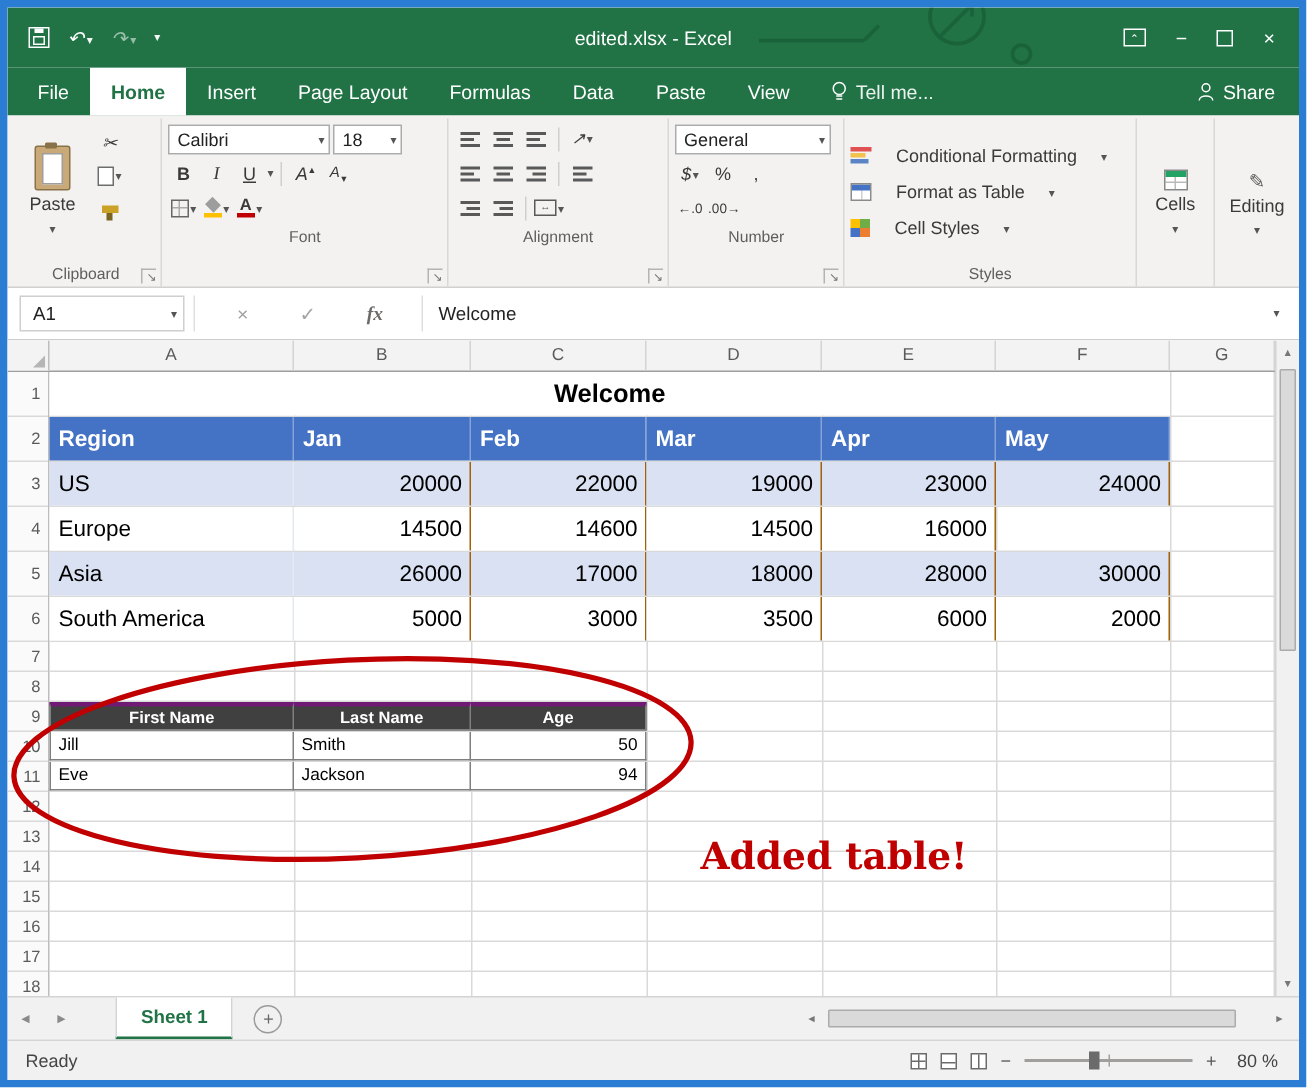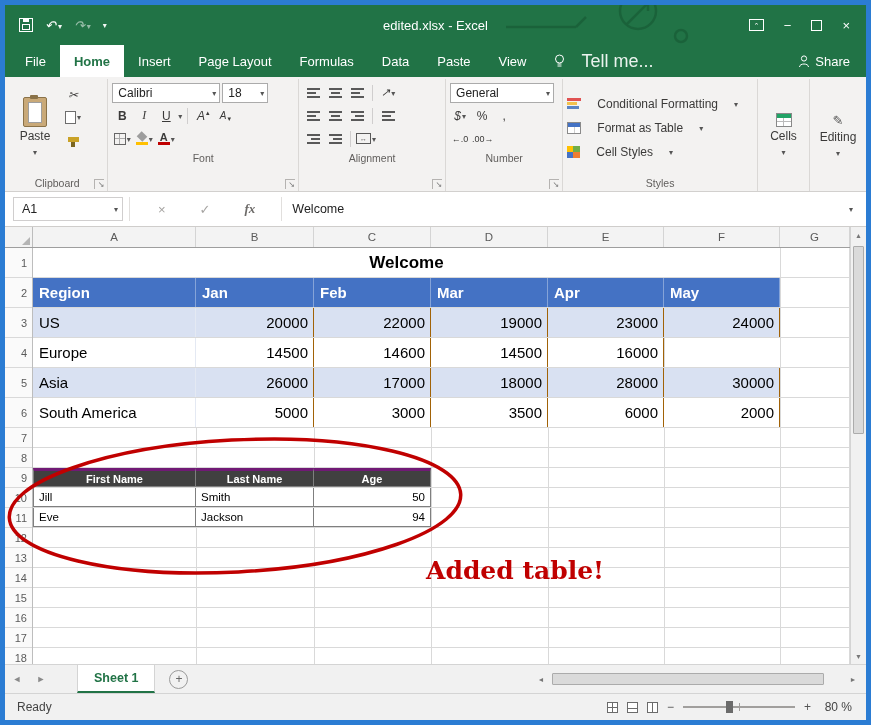--- a/index.html
+++ b/index.html
@@ -21,21 +21,21 @@
   .win-controls{margin-left:auto;display:flex;align-items:center;gap:20px;padding-right:16px;z-index:2;font-size:13px;}
   .ribbonopts{width:13px;height:10px;border:1px solid #fff;display:inline-flex;align-items:center;justify-content:center;font-size:7px;}
   .ribbonopts::after{content:"⌃";margin-top:2px;}
   .wc{cursor:default;}
   .icon-max{width:9px;height:9px;border:1px solid #fff;display:inline-block;}
 
   
   .tabrow{height:32px;background:#217346;display:flex;align-items:stretch;padding-left:6px;flex:0 0 auto;}
   .tab{display:flex;align-items:center;padding:0 14px;font-size:13px;color:#fff;cursor:default;}
   .tab.active{background:#ffffff;color:#217346;font-weight:bold;}
-  .tellme{display:flex;align-items:center;gap:16px;margin-left:14px;color:#eaf3ee;font-size:18px;}
+  .tellme{display:flex;align-items:center;gap:5px;margin-left:14px;color:#eaf3ee;font-size:13px;}
   .share{margin-left:auto;display:flex;align-items:center;gap:5px;padding-right:16px;color:#fff;font-size:13px;}
 
   
   .ribbon{height:112px;background:#f3f2f1;border-bottom:1px solid #d2d0ce;display:flex;align-items:stretch;padding:2px 0 0 2px;flex:0 0 auto;}
   .rgroup{position:relative;display:flex;flex-direction:column;border-right:1px solid #dad8d6;padding:2px 4px 0 4px;box-sizing:border-box;}
   .rbody{flex:1;display:flex;gap:4px;}
   .rbody.col{flex-direction:column;align-items:center;justify-content:center;}
   .rlabel{height:16px;font-size:10.5px;color:#605e5c;display:flex;align-items:center;justify-content:center;flex:0 0 auto;}
   .launcher{position:absolute;right:3px;bottom:2px;font-size:8px;color:#777;border:1px solid #b5b3b1;border-right:none;border-bottom:none;width:9px;height:9px;display:flex;align-items:flex-end;justify-content:flex-end;line-height:8px;cursor:default;}
   .bigbtn{display:flex;flex-direction:column;align-items:center;justify-content:center;gap:2px;width:48px;font-size:12px;color:#3b3a39;cursor:default;}
@@ -113,21 +113,21 @@
   .t1h{background:#4472c4;color:#fff;font-weight:bold;font-size:15px;padding-left:6px;border-right:1px solid rgba(255,255,255,.35);}
   .t1c{background:#fff;font-size:15px;color:#000;padding-left:6px;border-right:1px solid #e4e9f3;}
   .t1n{background:#fff;font-size:15px;color:#000;justify-content:flex-end;padding-right:5px;border-right:1px solid #a16207;}
   .band{background:#d9e1f2;}
   .t2h{background:#404040;color:#fff;font-weight:bold;font-size:11px;justify-content:center;border-right:1px solid #7f7f7f;border-bottom:1px solid #7f7f7f;border-top:3px solid #701a75;}
   .t2c{background:#fff;font-size:11.5px;color:#000;padding-left:5px;border-right:1px solid #7f7f7f;border-bottom:1px solid #7f7f7f;}
   .t2n{justify-content:flex-end;padding-right:5px;padding-left:0;}
   .bl{border-left:1px solid #7f7f7f;}
   .overlay{position:absolute;left:0;top:0;right:0;bottom:0;z-index:6;pointer-events:none;}
   .overlay svg{position:absolute;left:0;top:0;}
-  .ann-text{position:absolute;left:421px;top:308px;font-family:"DejaVu Serif",serif;font-weight:bold;font-size:25px;color:#c00000;}
+  .ann-text{position:absolute;left:462px;top:308px;font-family:"DejaVu Serif",serif;font-weight:bold;font-size:25px;color:#c00000;}
 
   
   .vscroll{width:16px;flex:0 0 auto;background:#f1f1f1;border-left:1px solid #d4d4d4;display:flex;flex-direction:column;box-sizing:border-box;}
   .sbtn{height:16px;width:100%;display:flex;align-items:center;justify-content:center;font-size:7px;color:#777;cursor:default;flex:0 0 auto;}
   .strack{flex:1;position:relative;}
   .sthumb{position:absolute;left:2px;right:2px;top:3px;height:46%;background:#dadada;border:1px solid #ababab;border-radius:1px;}
 
   
   .sheetbar{height:28px;background:#f1f1f1;border-top:1px solid #d4d4d4;display:flex;align-items:stretch;flex:0 0 auto;}
   .snav{width:24px;display:flex;align-items:center;justify-content:center;font-size:9px;color:#8a8a8a;cursor:default;}

